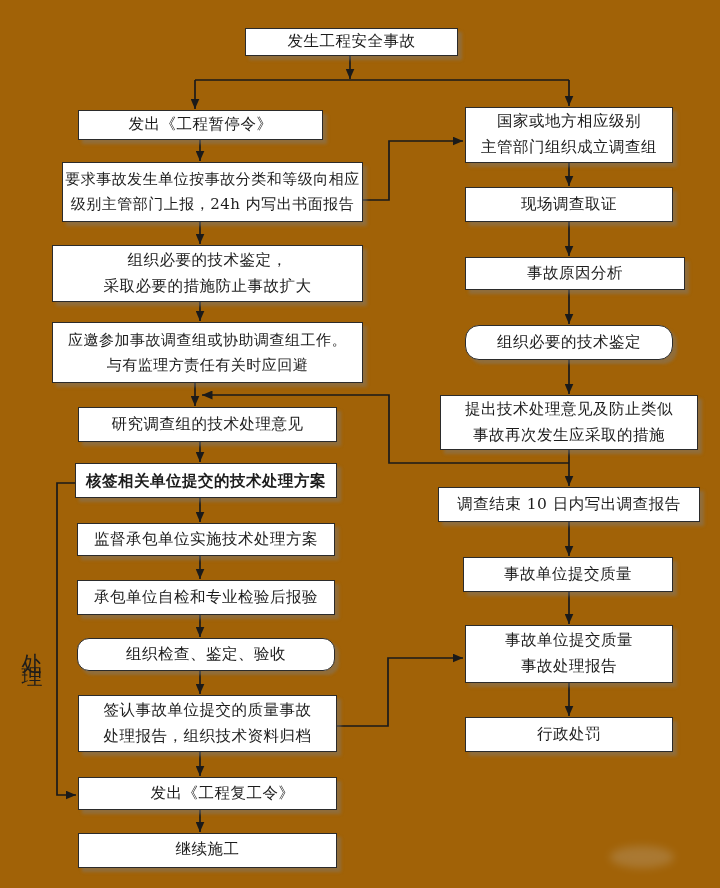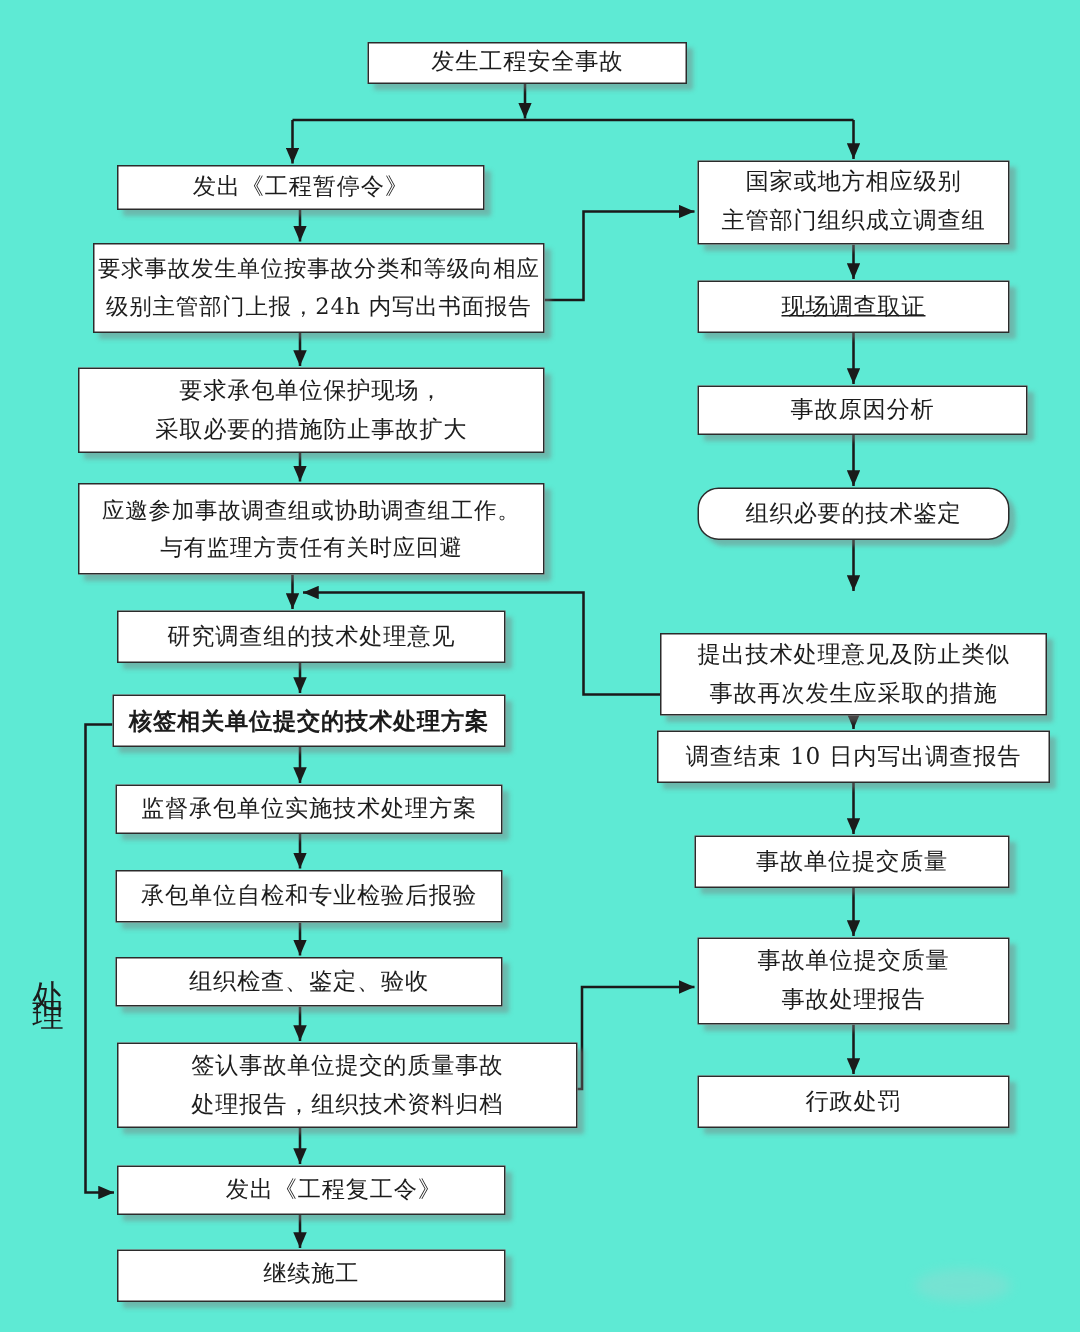--- a/index.html
+++ b/index.html
@@ -3,21 +3,21 @@
 <meta charset="utf-8">
 <style>
   html,body{margin:0;padding:0;}
   body{
     font-family:"DejaVu Serif","Liberation Serif",serif;
     background:#ffffff;
   }
   .canvas{
     position:relative;
     width:720px;height:888px;
-    background:#5eead4;
+    background:#a16207;
     overflow:hidden;
   }
   .connectors{
     position:absolute;left:0;top:0;width:720px;height:888px;
     pointer-events:none;
   }
   .node{
     position:absolute;
     box-sizing:border-box;
     background:#ffffff;
@@ -96,40 +96,40 @@
 
       <path d="M337,726 H388 V658 H463" marker-end="url(#arrow)"></path>
     </g>
   </svg>
 
   <div class="node" style="left:245px;top:28px;width:213px;height:28px;">发生工程安全事故</div>
 
   <div class="node" style="left:78px;top:110px;width:245px;height:30px;">发出《工程暂停令》</div>
   <div class="node" style="left:62px;top:162px;width:301px;height:60px;font-size:15px;">要求事故发生单位按事故分类和等级向相应
 级别主管部门上报，24h 内写出书面报告</div>
-  <div class="node" style="left:52px;top:245px;width:311px;height:57px;">要求承包单位保护现场，
+  <div class="node" style="left:52px;top:245px;width:311px;height:57px;">组织必要的技术鉴定，
 采取必要的措施防止事故扩大</div>
   <div class="node" style="left:52px;top:322px;width:311px;height:61px;font-size:15px;">应邀参加事故调查组或协助调查组工作。
 与有监理方责任有关时应回避</div>
   <div class="node" style="left:78px;top:407px;width:259px;height:35px;">研究调查组的技术处理意见</div>
   <div class="node" style="left:75px;top:463px;width:262px;height:35px;font-weight:bold;">核签相关单位提交的技术处理方案</div>
   <div class="node" style="left:77px;top:523px;width:258px;height:33px;">监督承包单位实施技术处理方案</div>
   <div class="node" style="left:77px;top:580px;width:258px;height:35px;text-align:center;">承包单位自检和专业检验后报验</div>
-  <div class="node" style="left:77px;top:638px;width:258px;height:33px;">组织检查、鉴定、验收</div>
-  <div class="node" style="left:78px;top:695px;width:307px;height:57px;">签认事故单位提交的质量事故
+  <div class="node" style="left:77px;top:638px;width:258px;height:33px;border-radius:12px;">组织检查、鉴定、验收</div>
+  <div class="node" style="left:78px;top:695px;width:259px;height:57px;">签认事故单位提交的质量事故
 处理报告，组织技术资料归档</div>
   <div class="node" style="left:78px;top:777px;width:259px;height:33px;padding-left:30px;">发出《工程复工令》</div>
   <div class="node" style="left:78px;top:833px;width:259px;height:35px;font-family:Liberation Mono, monospace;">继续施工</div>
 
   <div class="node" style="left:465px;top:107px;width:208px;height:56px;">国家或地方相应级别
 主管部门组织成立调查组</div>
-  <div class="node" style="left:465px;top:187px;width:208px;height:35px;text-decoration:underline;">现场调查取证</div>
+  <div class="node" style="left:465px;top:187px;width:208px;height:35px;">现场调查取证</div>
   <div class="node" style="left:465px;top:257px;width:220px;height:33px;">事故原因分析</div>
   <div class="node" style="left:465px;top:325px;width:208px;height:35px;border-radius:14px;">组织必要的技术鉴定</div>
-  <div class="node" style="left:440px;top:395px;width:258px;height:55px;margin-top:27px;">提出技术处理意见及防止类似
+  <div class="node" style="left:440px;top:395px;width:258px;height:55px;">提出技术处理意见及防止类似
 事故再次发生应采取的措施</div>
   <div class="node" style="left:438px;top:487px;width:262px;height:35px;">调查结束 10 日内写出调查报告</div>
   <div class="node" style="left:463px;top:557px;width:210px;height:35px;">事故单位提交质量</div>
   <div class="node" style="left:465px;top:625px;width:208px;height:58px;">事故单位提交质量
 事故处理报告</div>
   <div class="node" style="left:465px;top:717px;width:208px;height:35px;">行政处罚</div>
 
   <div class="side-label">处理</div>
 
   <div class="watermark"></div>

